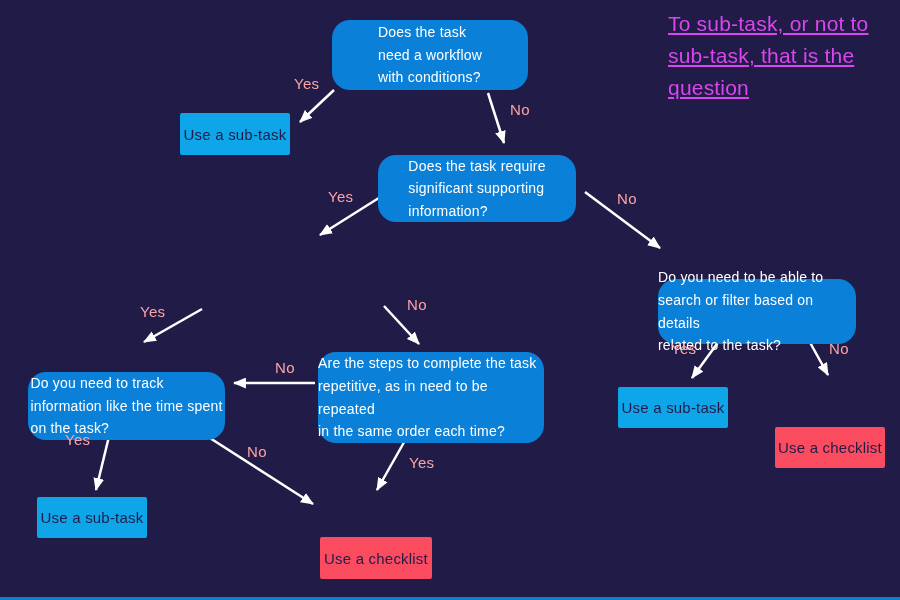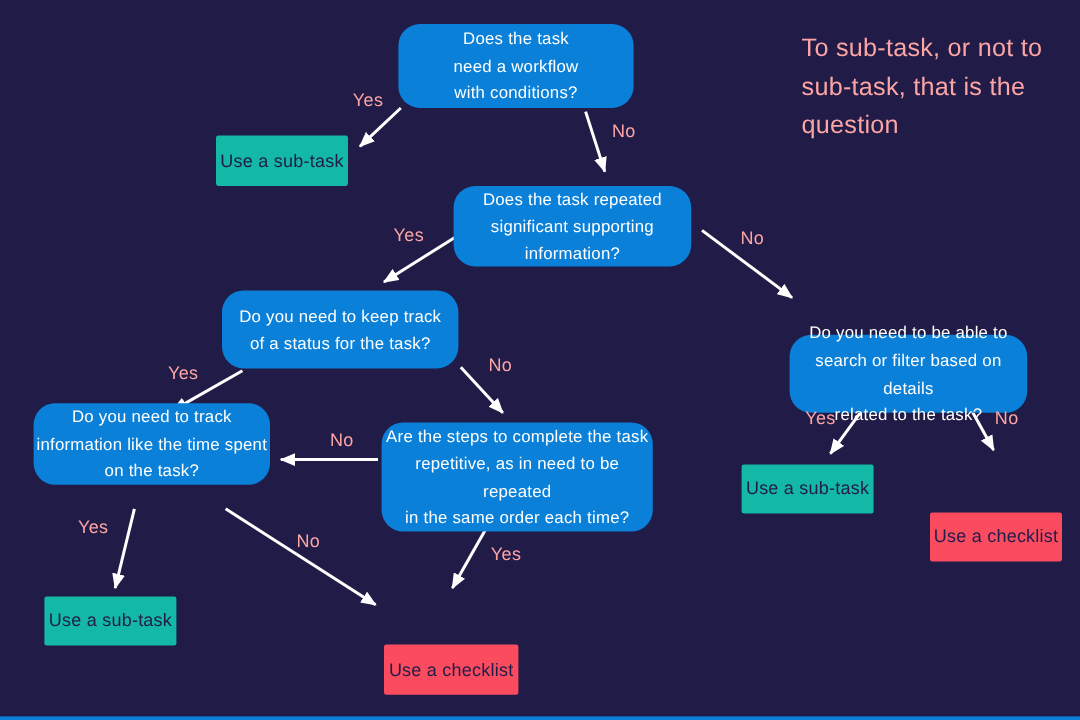--- a/index.html
+++ b/index.html
@@ -2,36 +2,36 @@
 <html><head>
 <meta charset="utf-8">
 <style>
   html,body{margin:0;padding:0;background:#211B47;}
   #stage{
     position:relative;width:900px;height:600px;overflow:hidden;
     background:#211B47;
     font-family:"Liberation Sans",sans-serif;
   }
   .title{
-    position:absolute;left:668px;top:25px;width:220px;
-    color:#fca5a5;font-size:21px;line-height:32px;
-    white-space:pre-line;letter-spacing:0.2px;
+    position:absolute;left:668px;top:8px;width:220px;
+    color:#d946ef;font-size:21px;line-height:32px;
+    white-space:pre-line;letter-spacing:0.2px;text-decoration:underline;
   }
   .decision{
     position:absolute;background:#0B80D8;color:#FFFFFF;
     border-radius:18px;display:flex;align-items:center;justify-content:center;
-    text-align:center;font-size:14px;line-height:1.62;
+    text-align:left;font-size:14px;line-height:1.62;
     white-space:pre-line;letter-spacing:0.2px;
   }
   .result{
     position:absolute;display:flex;align-items:center;justify-content:center;
     text-align:center;font-size:15px;color:#221C4A;border-radius:2px;
     letter-spacing:0.2px;
   }
-  .result-yellow{background:#14b8a6;}
+  .result-yellow{background:#0ea5e9;}
   .result-red{background:#FA4B5F;margin-top:40px;}
   .edge-label{
     position:absolute;color:#fca5a5;font-size:15px;letter-spacing:0.3px;
   }
   #connectors{position:absolute;left:0;top:0;width:900px;height:600px;}
   #connectors line{stroke:#FFFFFF;stroke-width:2.5;}
   .bottom-bar{
     position:absolute;left:0;top:597px;width:900px;height:3px;background:#0B80D8;
   }
 </style>
@@ -60,26 +60,24 @@
     <line x1="807" y1="337" x2="828" y2="375" marker-end="url(#ah)"></line>
   </svg>
 
   <div class="title">To sub-task, or not to
 sub-task, that is the
 question</div>
 
   <div class="decision" style="left:332px;top:20px;width:196px;height:70px;">Does the task
 need a workflow
 with conditions?</div>
-  <div class="decision" style="left:378px;top:155px;width:198px;height:67px;">Does the task repeated
+  <div class="decision" style="left:378px;top:155px;width:198px;height:67px;">Does the task require
 significant supporting
 information?</div>
-  <div class="decision" style="left:185px;top:242px;width:197px;height:65px;">Do you need to keep track
-of a status for the task?</div>
-  <div class="decision" style="left:28px;top:336px;width:197px;height:68px;">Do you need to track
+  <div class="decision" style="left:28px;top:372px;width:197px;height:68px;">Do you need to track
 information like the time spent
 on the task?</div>
   <div class="decision" style="left:318px;top:352px;width:226px;height:91px;">Are the steps to complete the task
 repetitive, as in need to be repeated
 in the same order each time?</div>
   <div class="decision" style="left:658px;top:279px;width:198px;height:65px;">Do you need to be able to
 search or filter based on details
 related to the task?</div>
 
   <div class="result result-yellow" style="left:180px;top:113px;width:110px;height:42px;">Use a sub-task</div>

